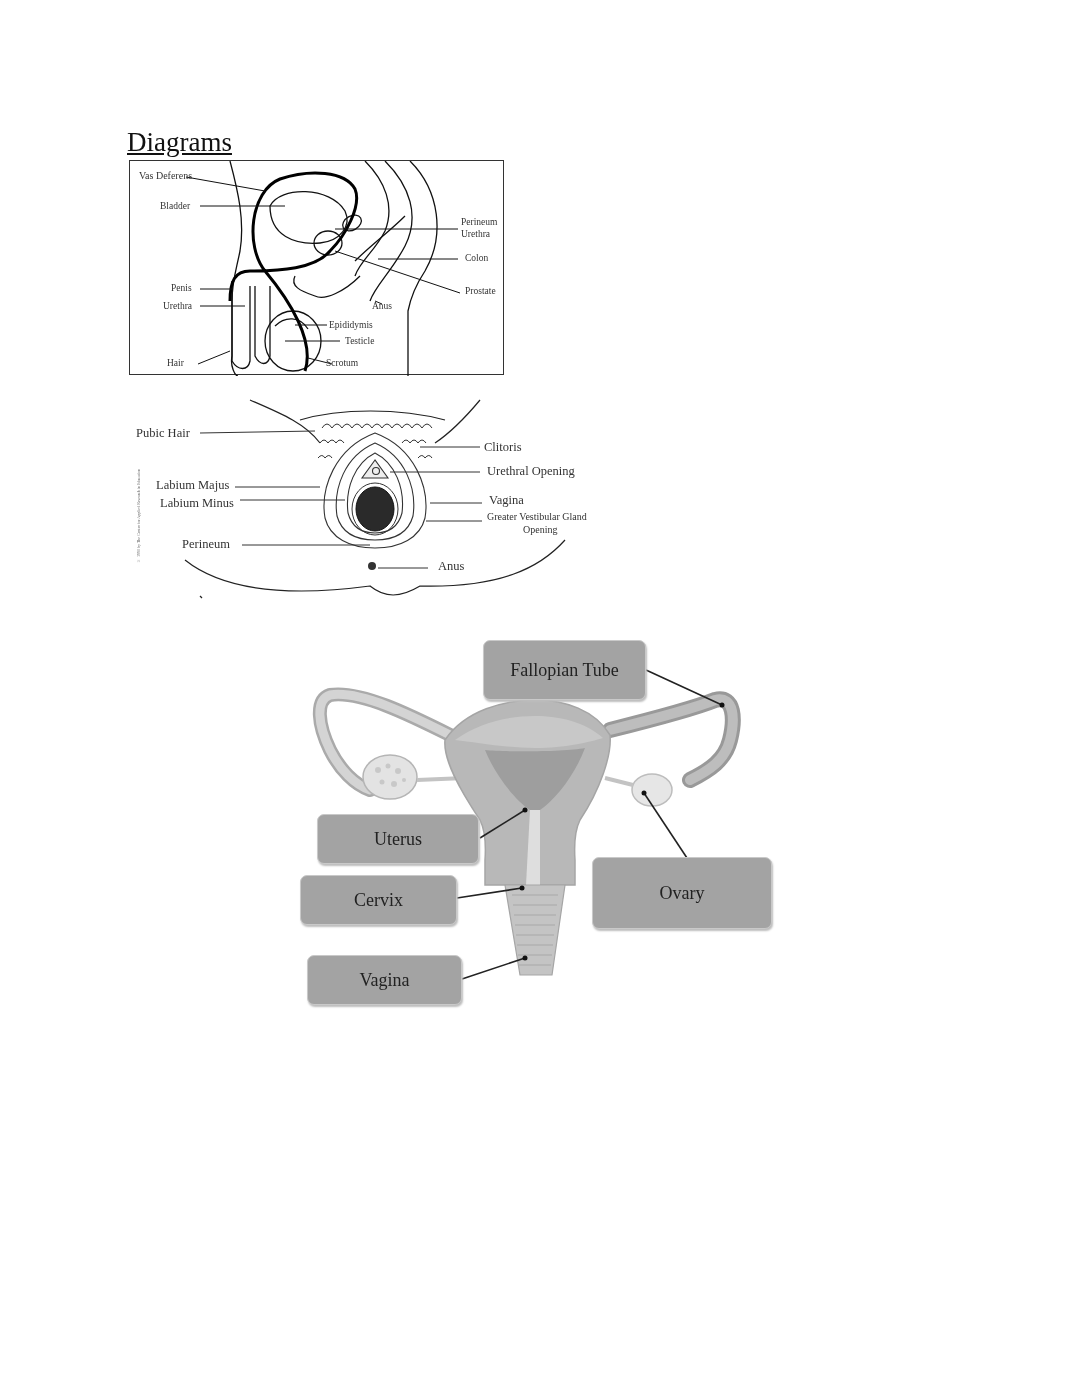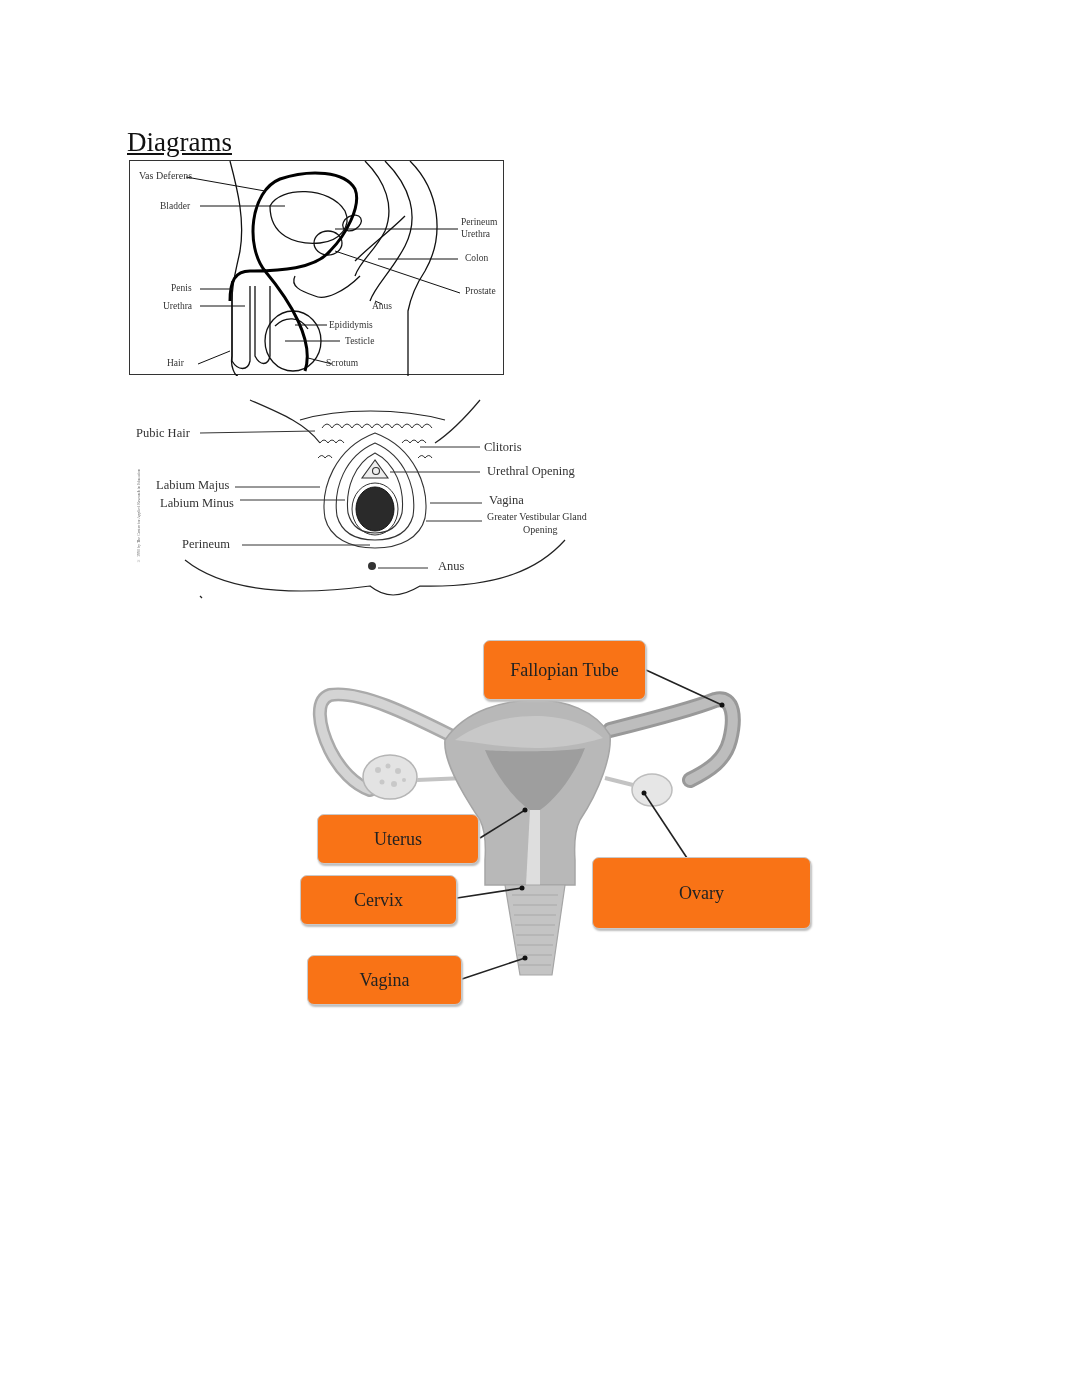--- a/index.html
+++ b/index.html
@@ -6,21 +6,21 @@
   body { width:1080px; height:1397px; position:relative; overflow:hidden; font-family:"Liberation Serif", "DejaVu Serif", serif; color:#222; }
   .heading { position:absolute; left:127px; top:127px; font-size:27px; text-decoration:underline; color:#111; }
   .fig { position:absolute; }
   .fig svg { position:absolute; left:0; top:0; }
   .lbl { position:absolute; white-space:nowrap; color:#333; line-height:1; }
   .male { left:129px; top:160px; width:375px; height:215px; border:1.5px solid #333; box-sizing:border-box; }
   .male .lbl { font-size:9.5px; }
   .female-ext { left:130px; top:388px; width:480px; height:220px; }
   .female-ext .lbl { font-size:12.5px; }
   .female-int { left:290px; top:630px; width:510px; height:390px; }
-  .box { position:absolute; background:#f97316; border:1.5px solid #c9c9c9; border-radius:7px; box-shadow:1px 2px 2px #bdbdbd; display:flex; align-items:center; justify-content:center; font-size:18px; color:#222; box-sizing:border-box; }
+  .box { position:absolute; background:#a3a3a3; border:1.5px solid #c9c9c9; border-radius:7px; box-shadow:1px 2px 2px #bdbdbd; display:flex; align-items:center; justify-content:center; font-size:18px; color:#222; box-sizing:border-box; }
   .copyright { position:absolute; left:6px; top:55px; width:10px; height:120px; font-size:4px; color:#666; writing-mode:vertical-rl; transform:rotate(180deg); overflow:hidden; }
 </style>
 </head>
 <body>
 
 <div class="heading">Diagrams</div>
 
 <div class="fig male">
   <svg width="375" height="215" viewBox="0 0 375 215">
     <g fill="none" stroke="#111" stroke-width="1.3">
@@ -192,19 +192,19 @@
   </svg>
   <div class="box" style="left:193px;top:10px;width:163px;height:60px;">
     <span>Fallopian Tube</span>
   </div>
   <div class="box" style="left:27px;top:184px;width:162px;height:50px;">
     <span>Uterus</span>
   </div>
   <div class="box" style="left:10px;top:245px;width:157px;height:50px;">
     <span>Cervix</span>
   </div>
-  <div class="box" style="left:302px;top:227px;width:219px;height:72px;">
+  <div class="box" style="left:302px;top:227px;width:180px;height:72px;">
     <span>Ovary</span>
   </div>
   <div class="box" style="left:17px;top:325px;width:155px;height:50px;">
     <span>Vagina</span>
   </div>
 </div>
 
 </body></html>

